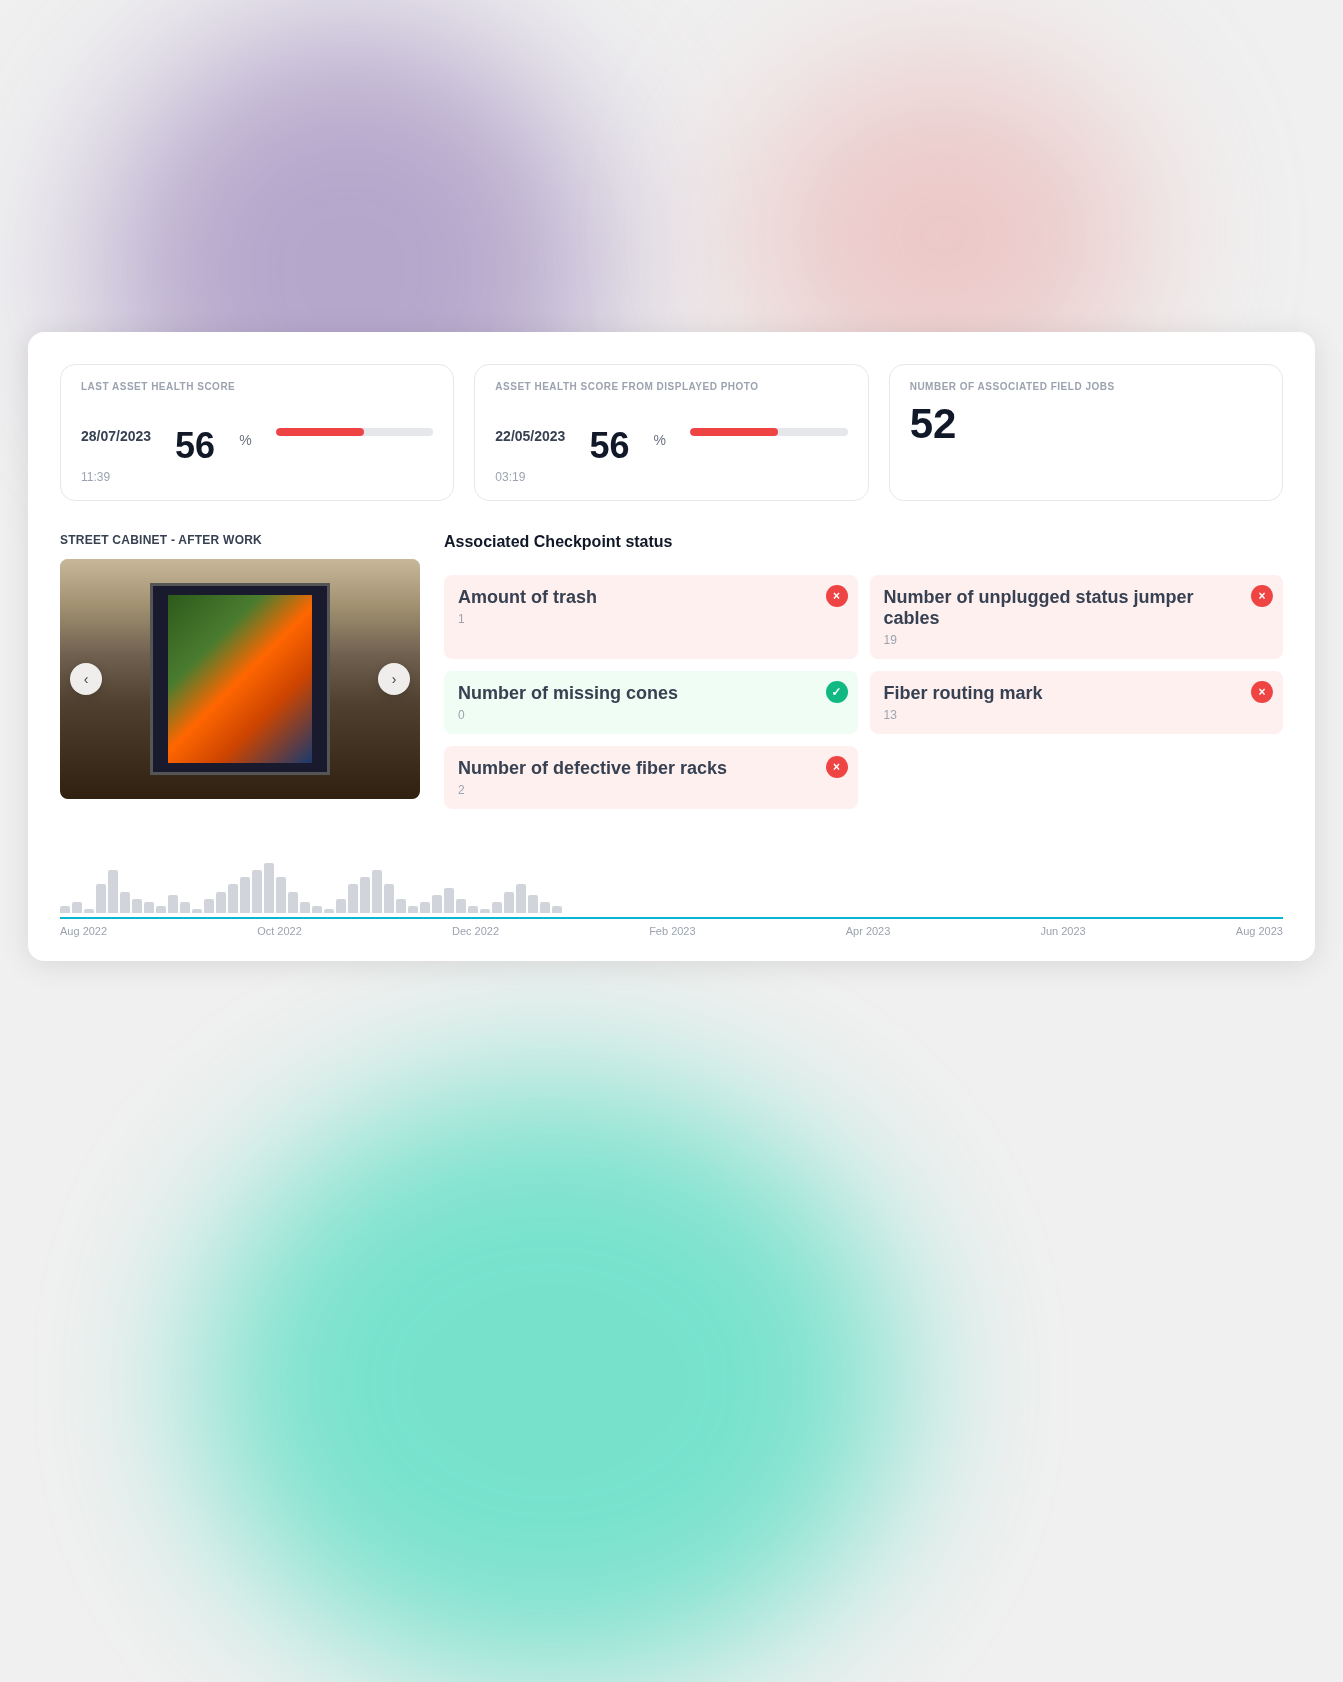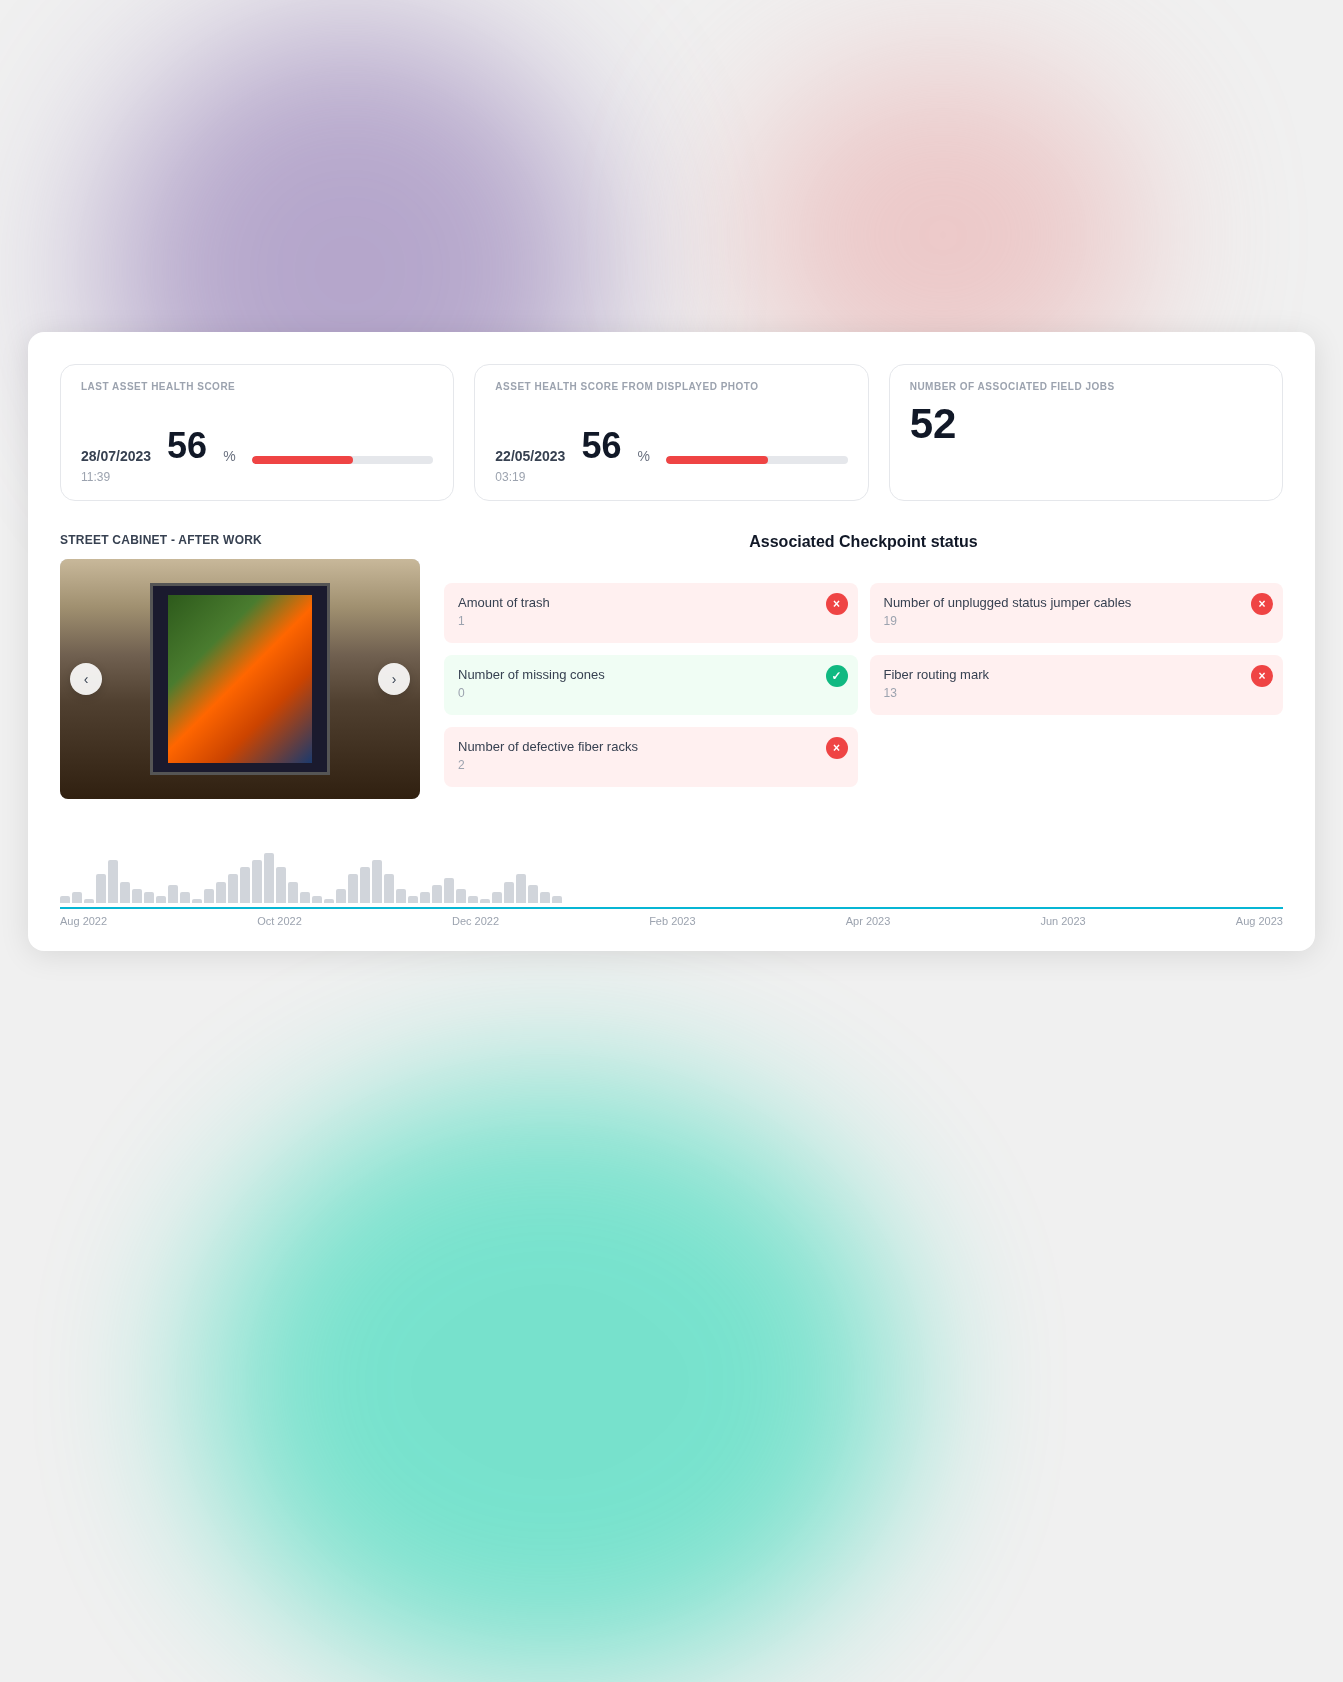--- a/index.html
+++ b/index.html
@@ -63,22 +63,22 @@
     .score-card-label {
       font-size: 10px;
       font-weight: 600;
       color: #9ca3af;
       letter-spacing: 0.05em;
       text-transform: uppercase;
       margin-bottom: 8px;
     }
     .score-card-value-row {
       display: flex;
-      align-items: flex-end;
-      gap: 16px;
+      align-items: flex-start;
+      gap: 24px;
       margin-bottom: 6px;
       margin-top: 36px;
     }
     .score-date {
       font-size: 14px;
       font-weight: 600;
       color: #374151;
     }
     .score-number {
       font-size: 36px;
@@ -178,39 +178,38 @@
     .carousel-btn-right { right: 10px; }
 
     
     .checkpoint-panel {
       flex: 1;
     }
     .checkpoint-title {
       font-size: 16px;
       font-weight: 600;
       color: #111827;
-      margin-bottom: 32px;
-      text-align: center;
+      margin-bottom: 24px;
     }
     .checkpoint-grid {
       display: grid;
       grid-template-columns: 1fr 1fr;
       gap: 12px;
     }
     .checkpoint-item {
       border-radius: 8px;
       padding: 12px 14px;
       position: relative;
       min-height: 60px;
     }
     .checkpoint-item.red { background: #fff0f0; }
     .checkpoint-item.green { background: #f0fdf4; }
     .checkpoint-item-label {
-      font-size: 13px;
-      font-weight: 400;
+      font-size: 18px;
+      font-weight: 700;
       color: #374151;
       margin-bottom: 4px;
       padding-right: 28px;
     }
     .checkpoint-item-value {
       font-size: 12px;
       color: #9ca3af;
     }
     .checkpoint-badge {
       position: absolute;

